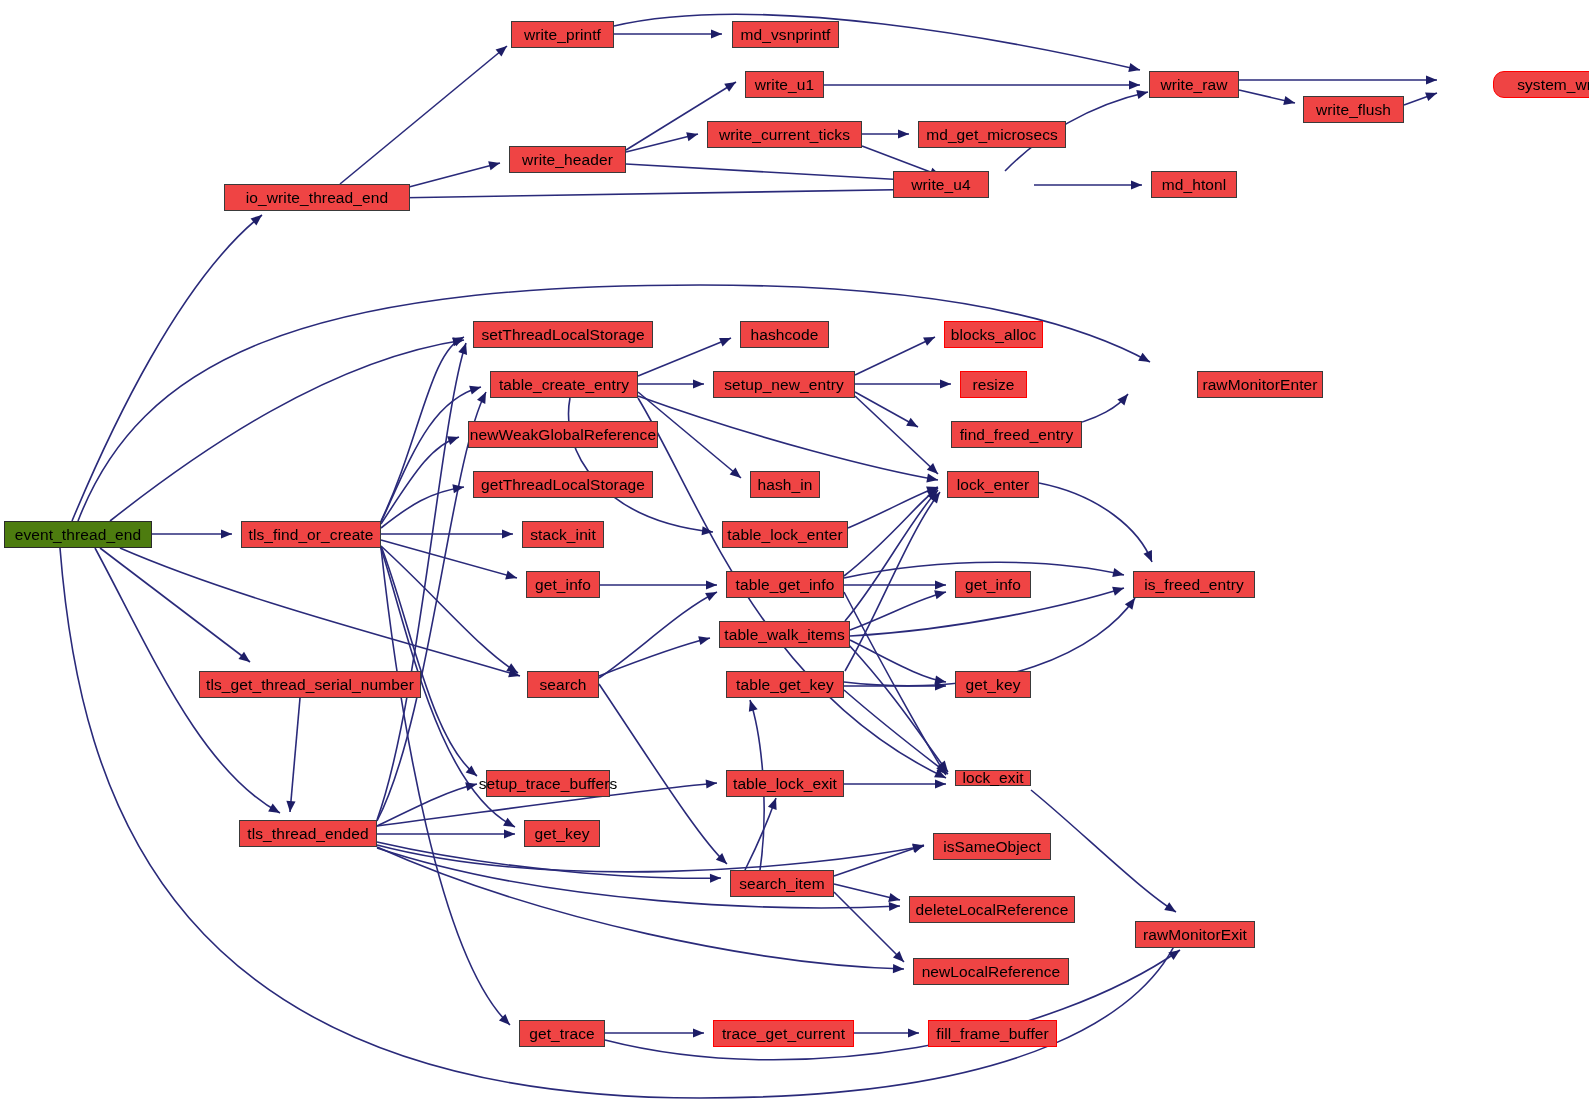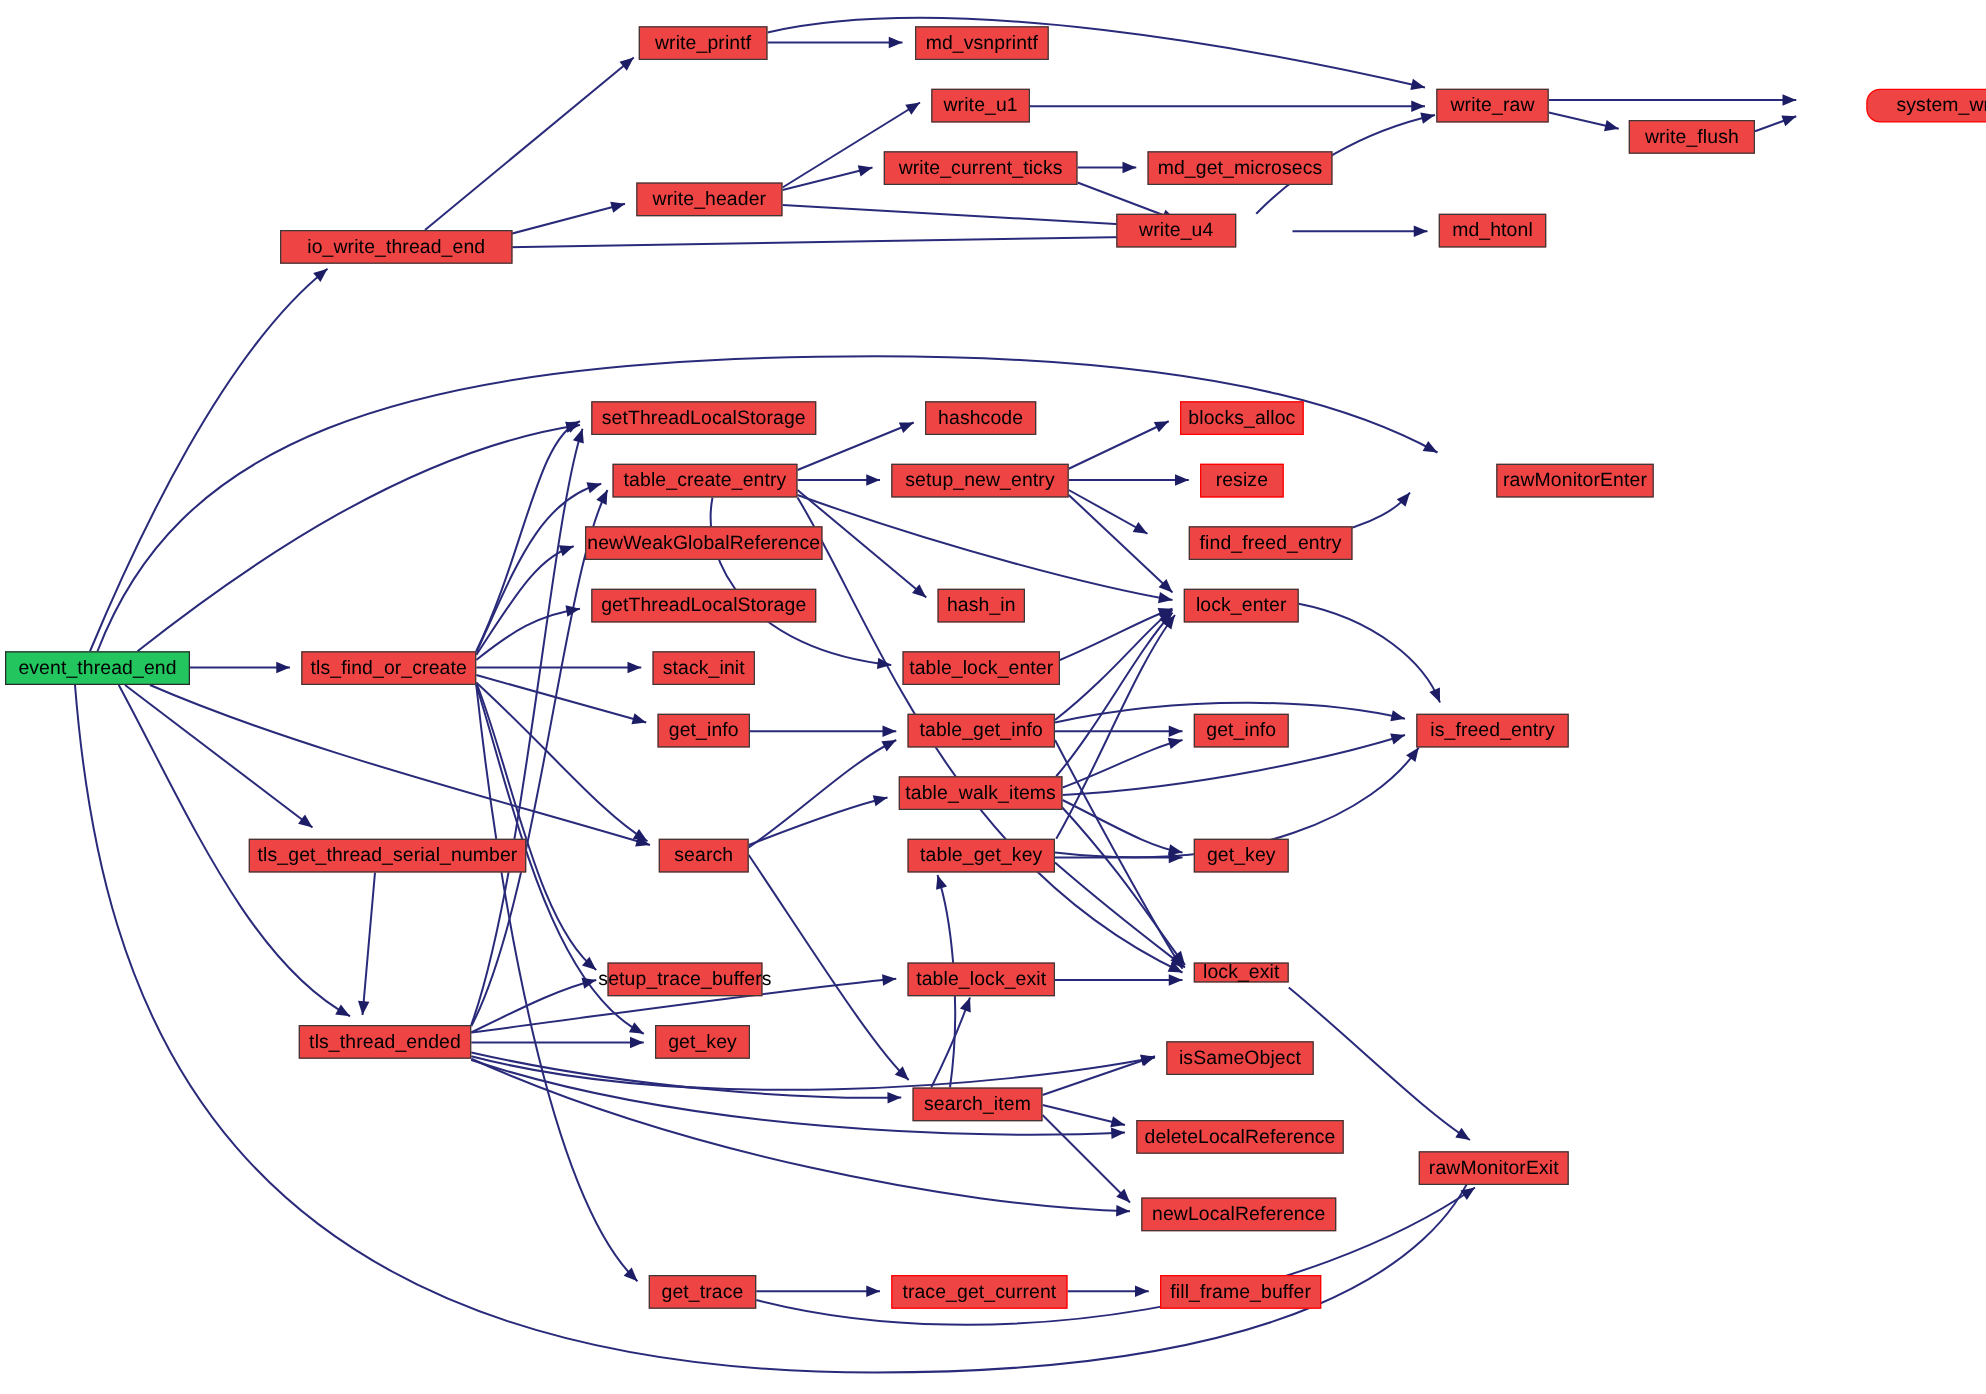--- a/index.html
+++ b/index.html
@@ -42,21 +42,21 @@
     display: flex;
     align-items: center;
     justify-content: center;
     white-space: nowrap;
     letter-spacing: 0.1px;
   }
   .node-box.red {
     border-color: #ff0000;
   }
   .node-box.root {
-    background: #22c55e;
+    background: #4d7c0f;
     border-color: #2b2b2b;
     text-align: right;
   }
 </style>
 </head>
 <body>
 
 <div id="canvas-wrap">
   <svg class="graph-layer" viewBox="0 0 1589 1115" xmlns="http://www.w3.org/2000/svg">
     <g id="edges-group">

